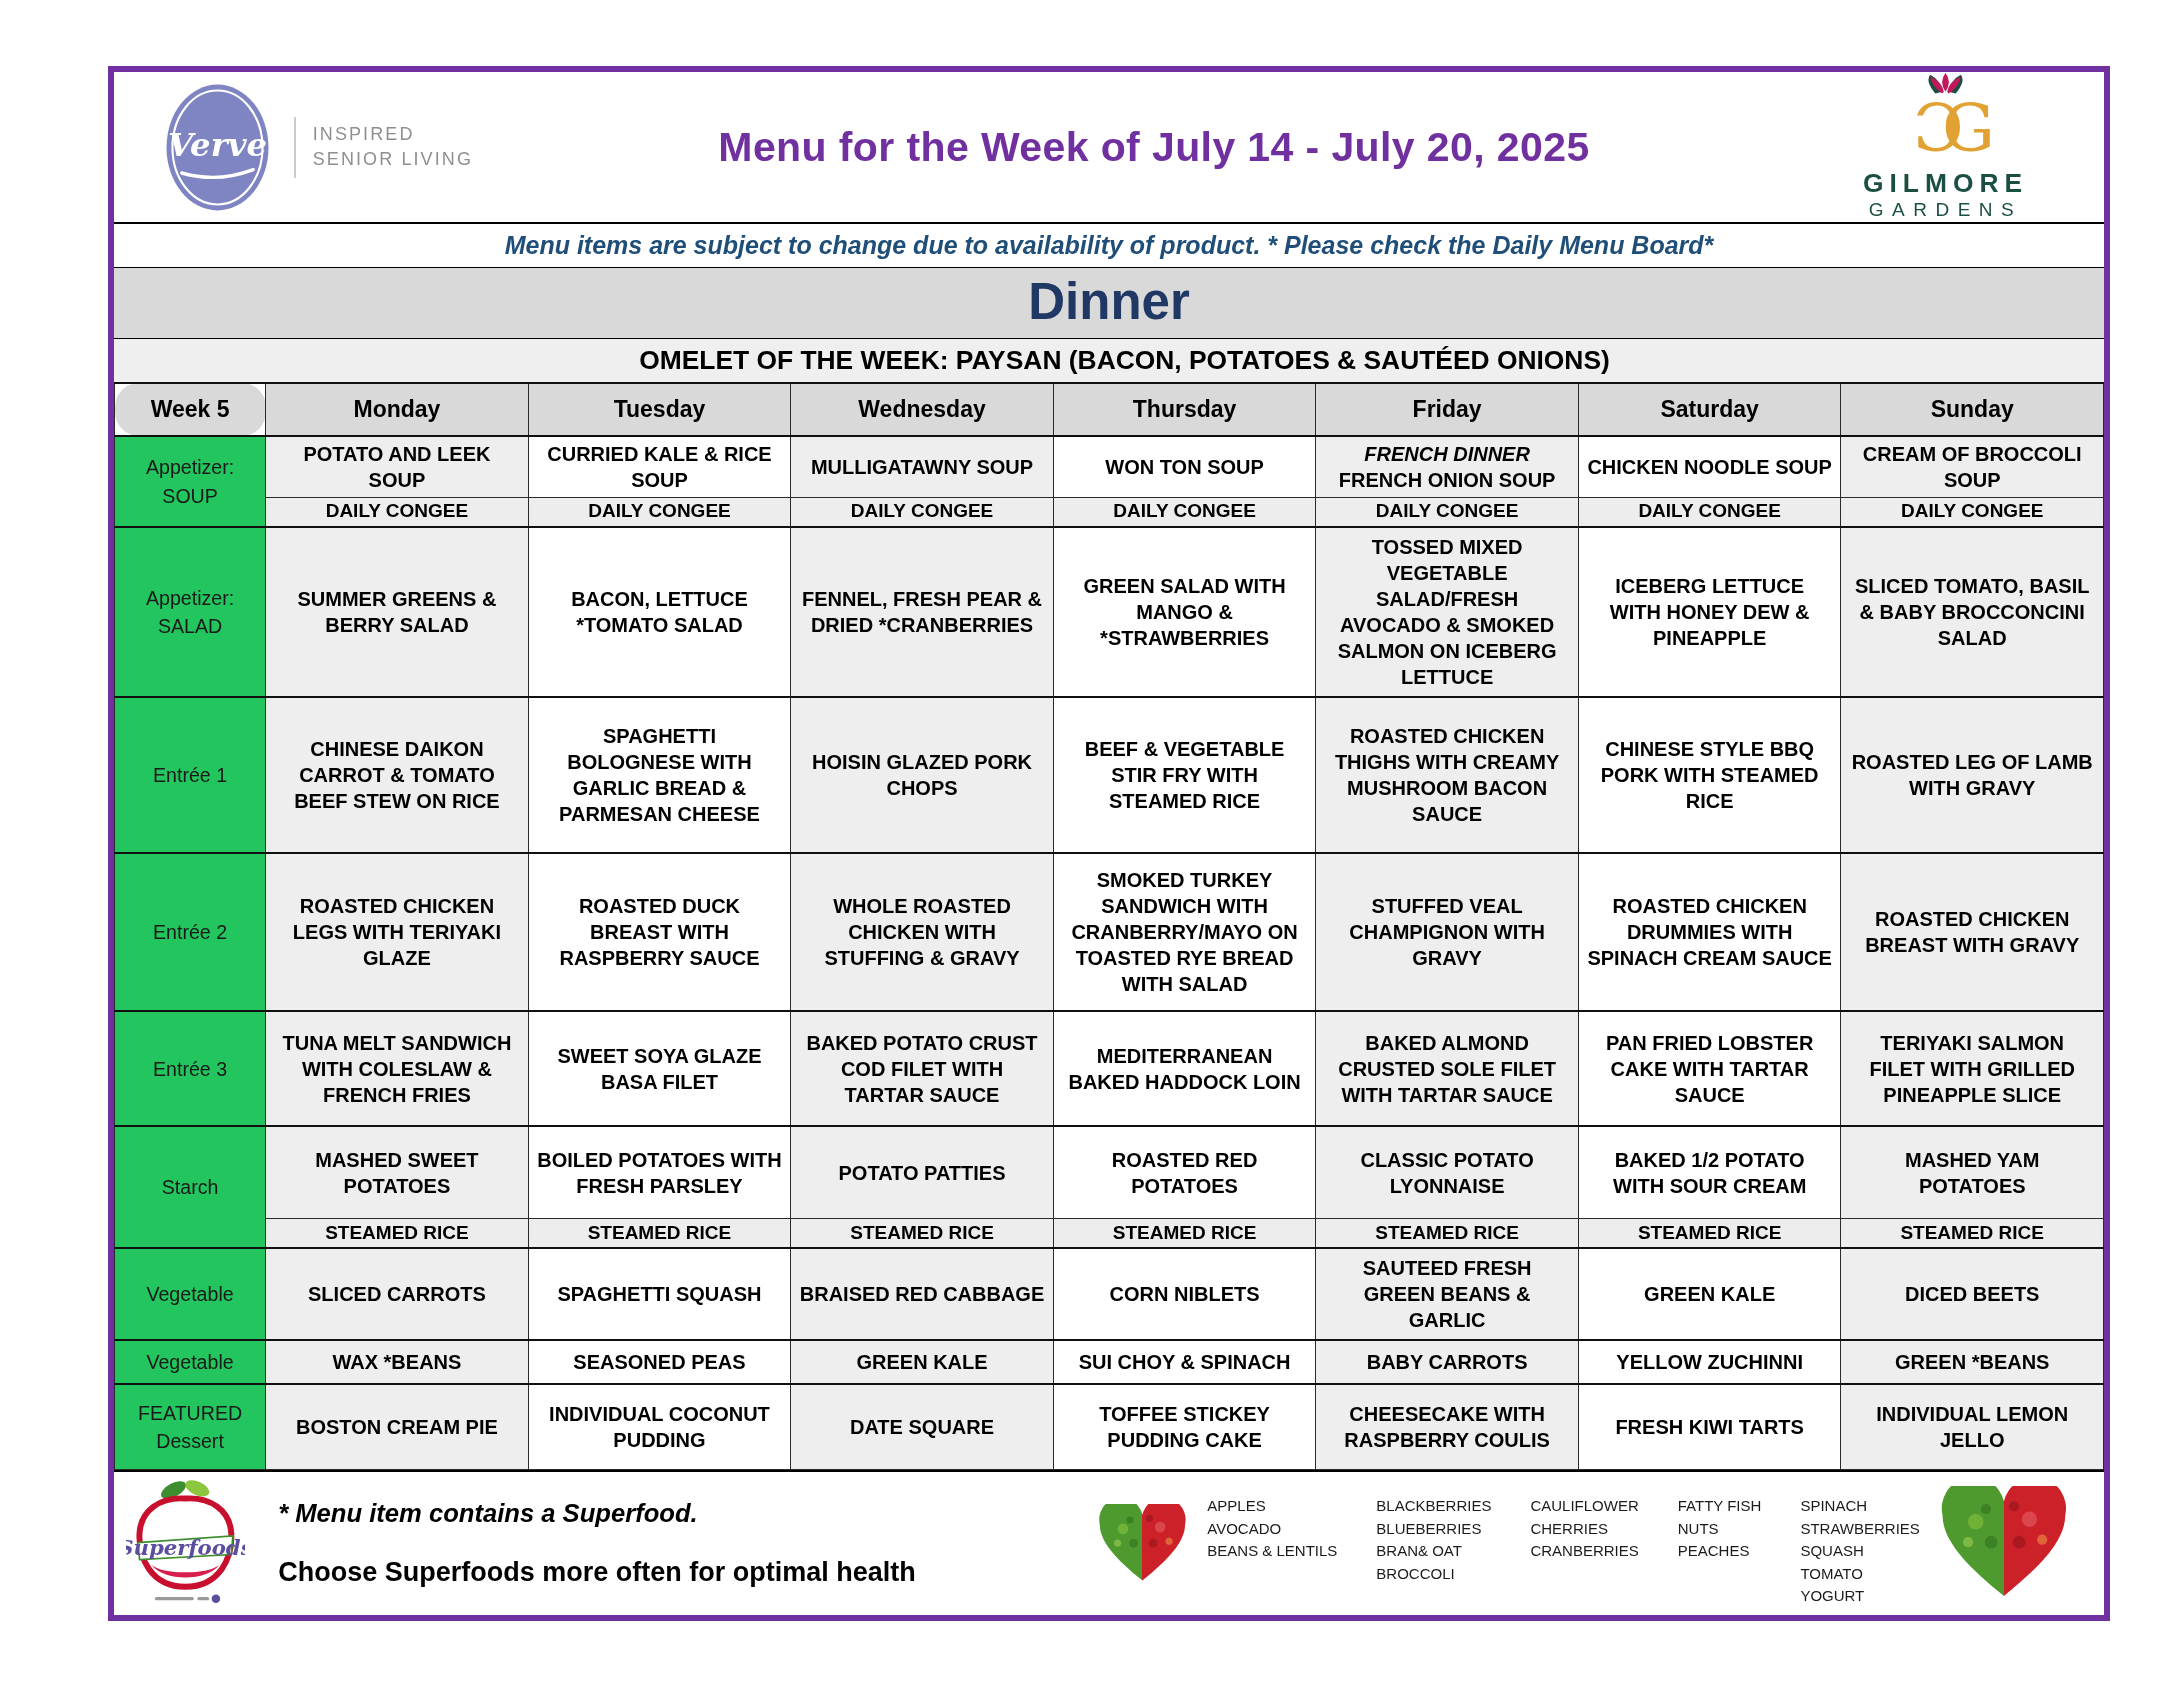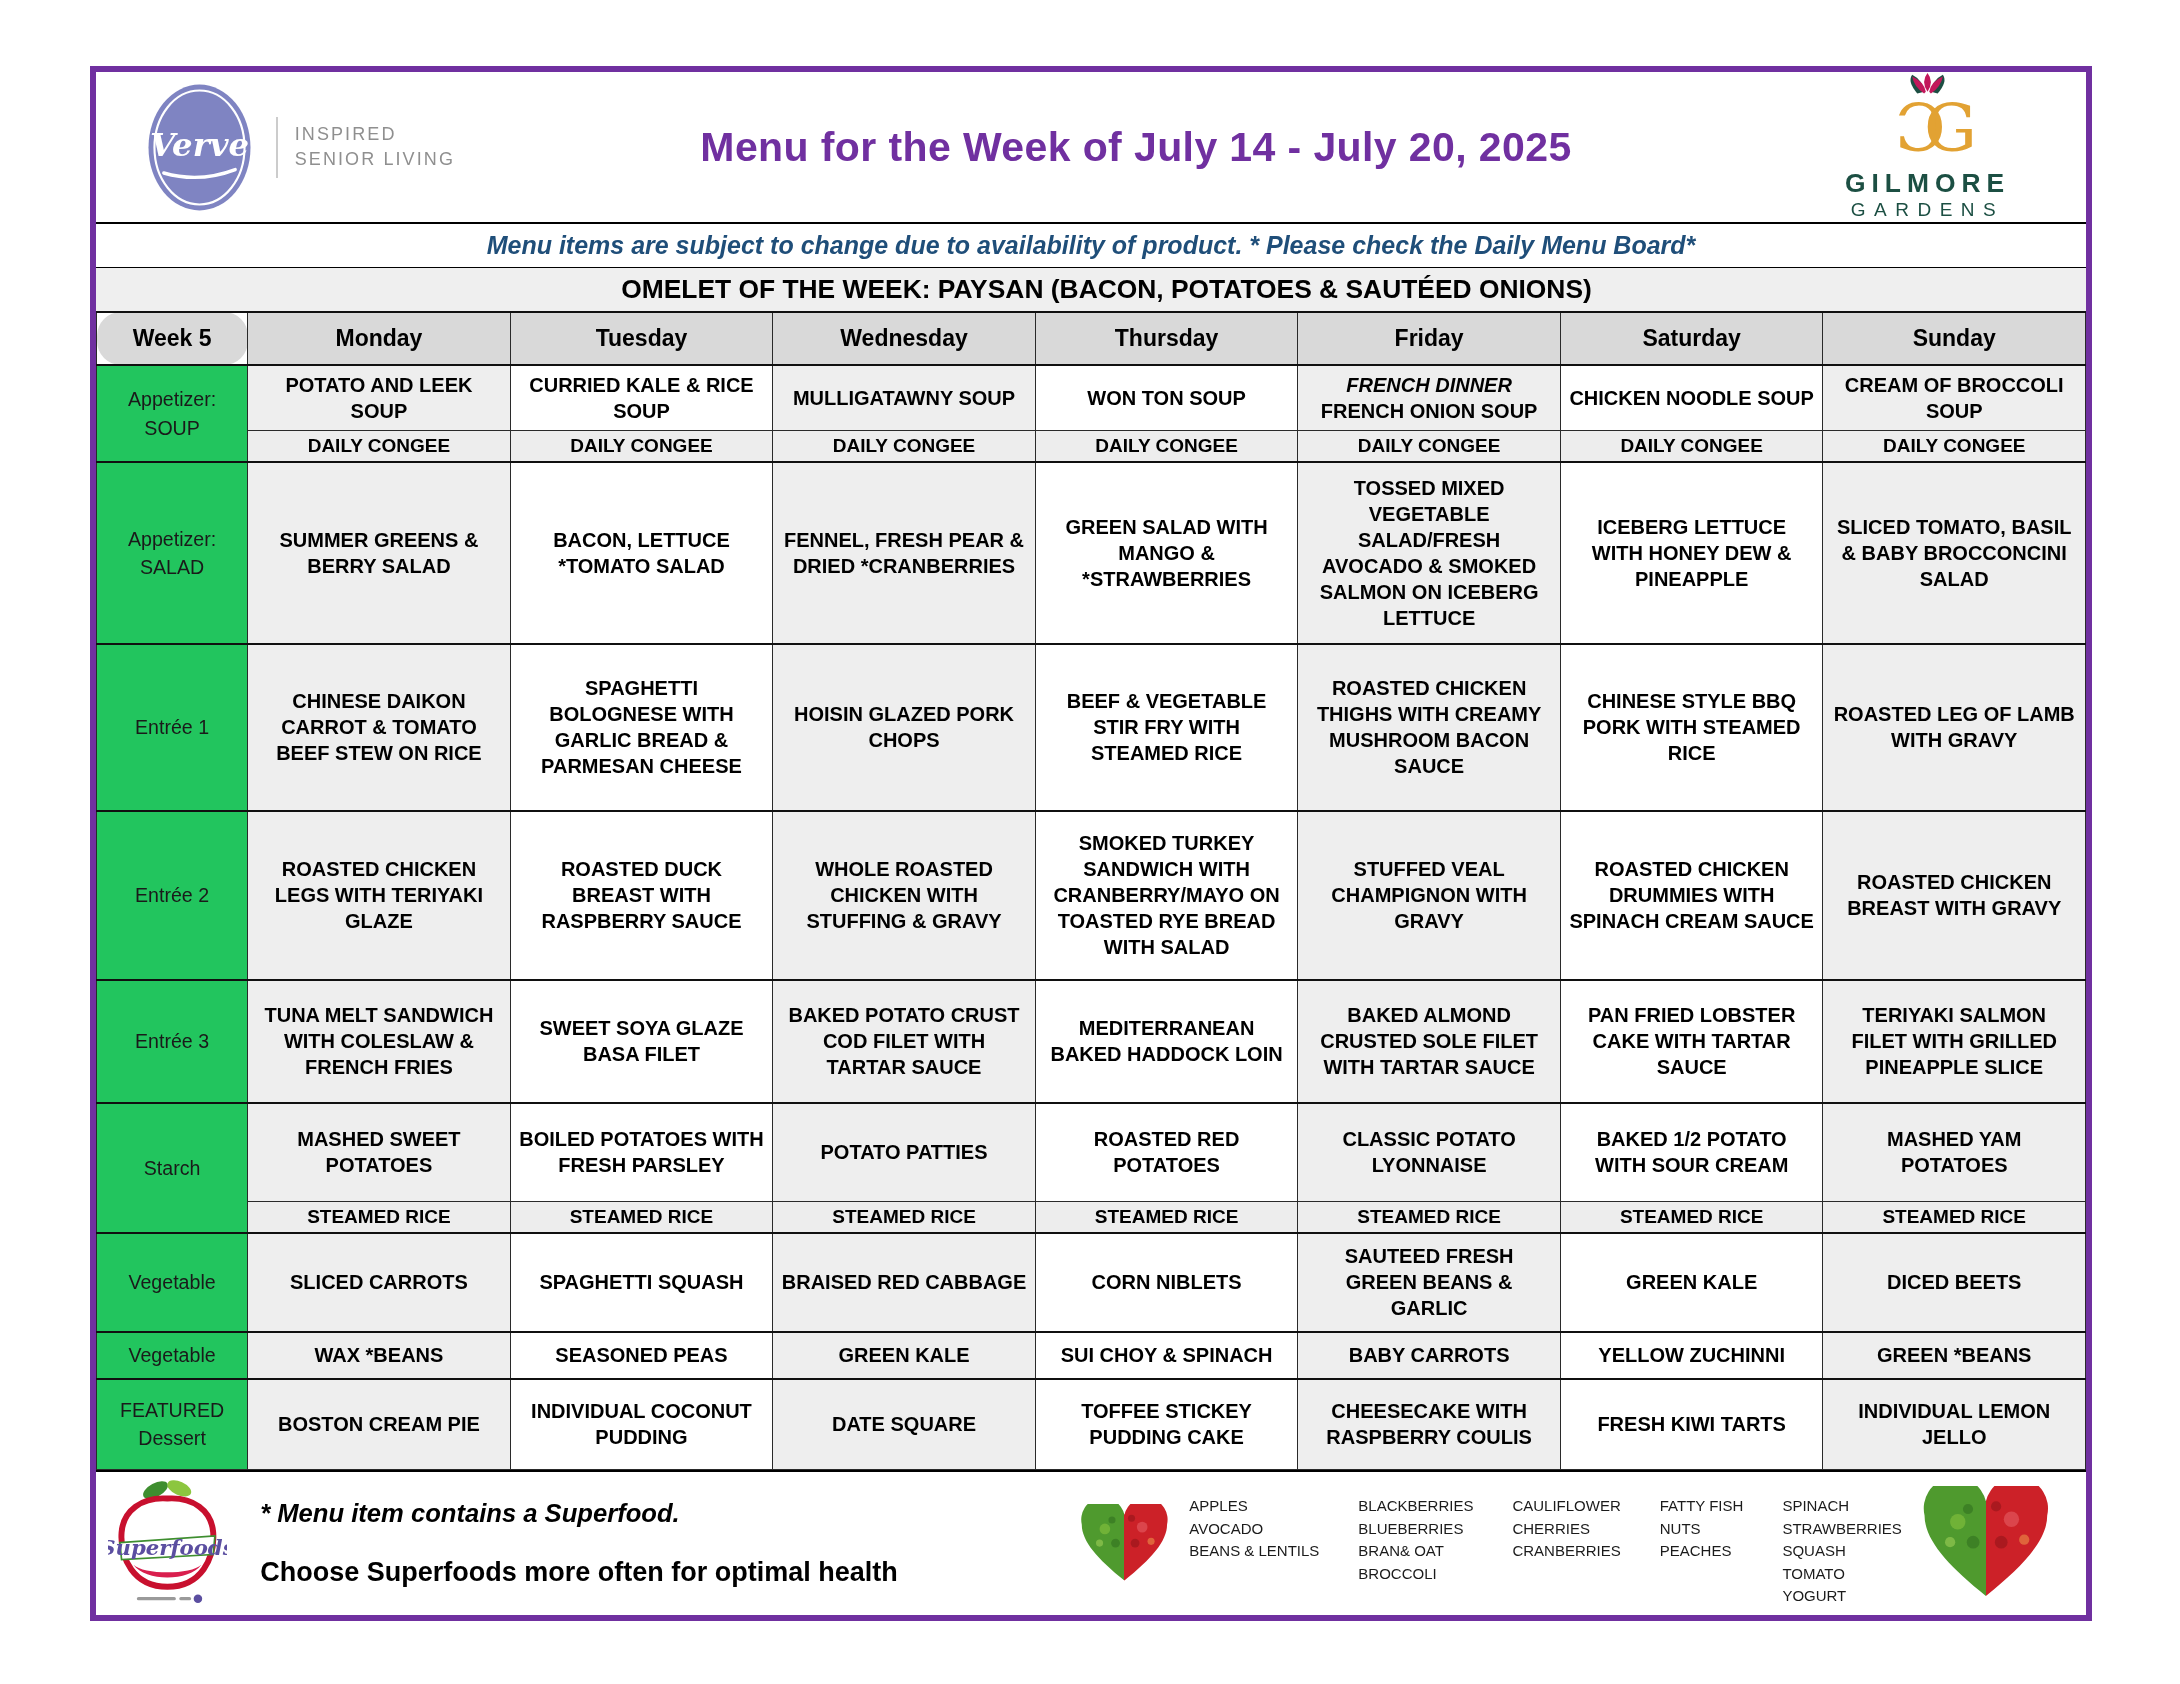--- a/index.html
+++ b/index.html
@@ -1,21 +1,21 @@
 <!DOCTYPE html>
 <html style="font-size:13.6px"><head>
 <meta charset="utf-8">
 <style>
   html,body { margin:0; padding:0; }
   body {
     width:2181px; height:1685px; background:#ffffff; position:relative;
     font-family:"Liberation Sans", sans-serif; color:#000;
   }
   .card {
-    position:absolute; left:90px; top:66px; width:2002px; height:1555px;
+    position:absolute; left:108px; top:66px; width:2002px; height:1555px;
     border:6px solid #7030A0; box-sizing:border-box; background:#fff;
     display:flex; flex-direction:column; overflow:hidden;
   }
   
   .top-row { height:150px; min-height:150px; border-bottom:2.6px solid #000;
     display:flex; align-items:center; }
   .verve-wrap { display:flex; align-items:center; margin-left:44px; gap:17px; width:341px; }
   .verve-divider { width:1.7px; height:61px; background:#cccccc; }
   .verve-tag { color:#8f8f8f; font-size:18px; letter-spacing:2.1px; line-height:1.4; font-weight:500; }
   .page-title { flex:1; text-align:center; font-size:41px; font-weight:bold; color:#7030A0; letter-spacing:0.4px; }
@@ -84,20 +84,21 @@
           <text x="86" y="92" stroke="none" fill="#E2A233">G</text>
         </g>
       </svg>
       <div class="gilmore-name">GILMORE</div>
       <div class="gilmore-sub">GARDENS</div>
     </div>
   </div>
 
   <div class="notice-row">Menu items are subject to change due to availability of product. * Please check the Daily Menu Board*</div>
 
+  <div class="dinner-band">Dinner</div>
 
   <div class="omelet-band">OMELET OF THE WEEK: PAYSAN (BACON, POTATOES &amp; SAUTÉED ONIONS)</div>
 
   <table class="menu">
     <colgroup>
       <col style="width:7.6%">
       <col style="width:13.2%">
         <col style="width:13.2%">
         <col style="width:13.2%">
         <col style="width:13.2%">

